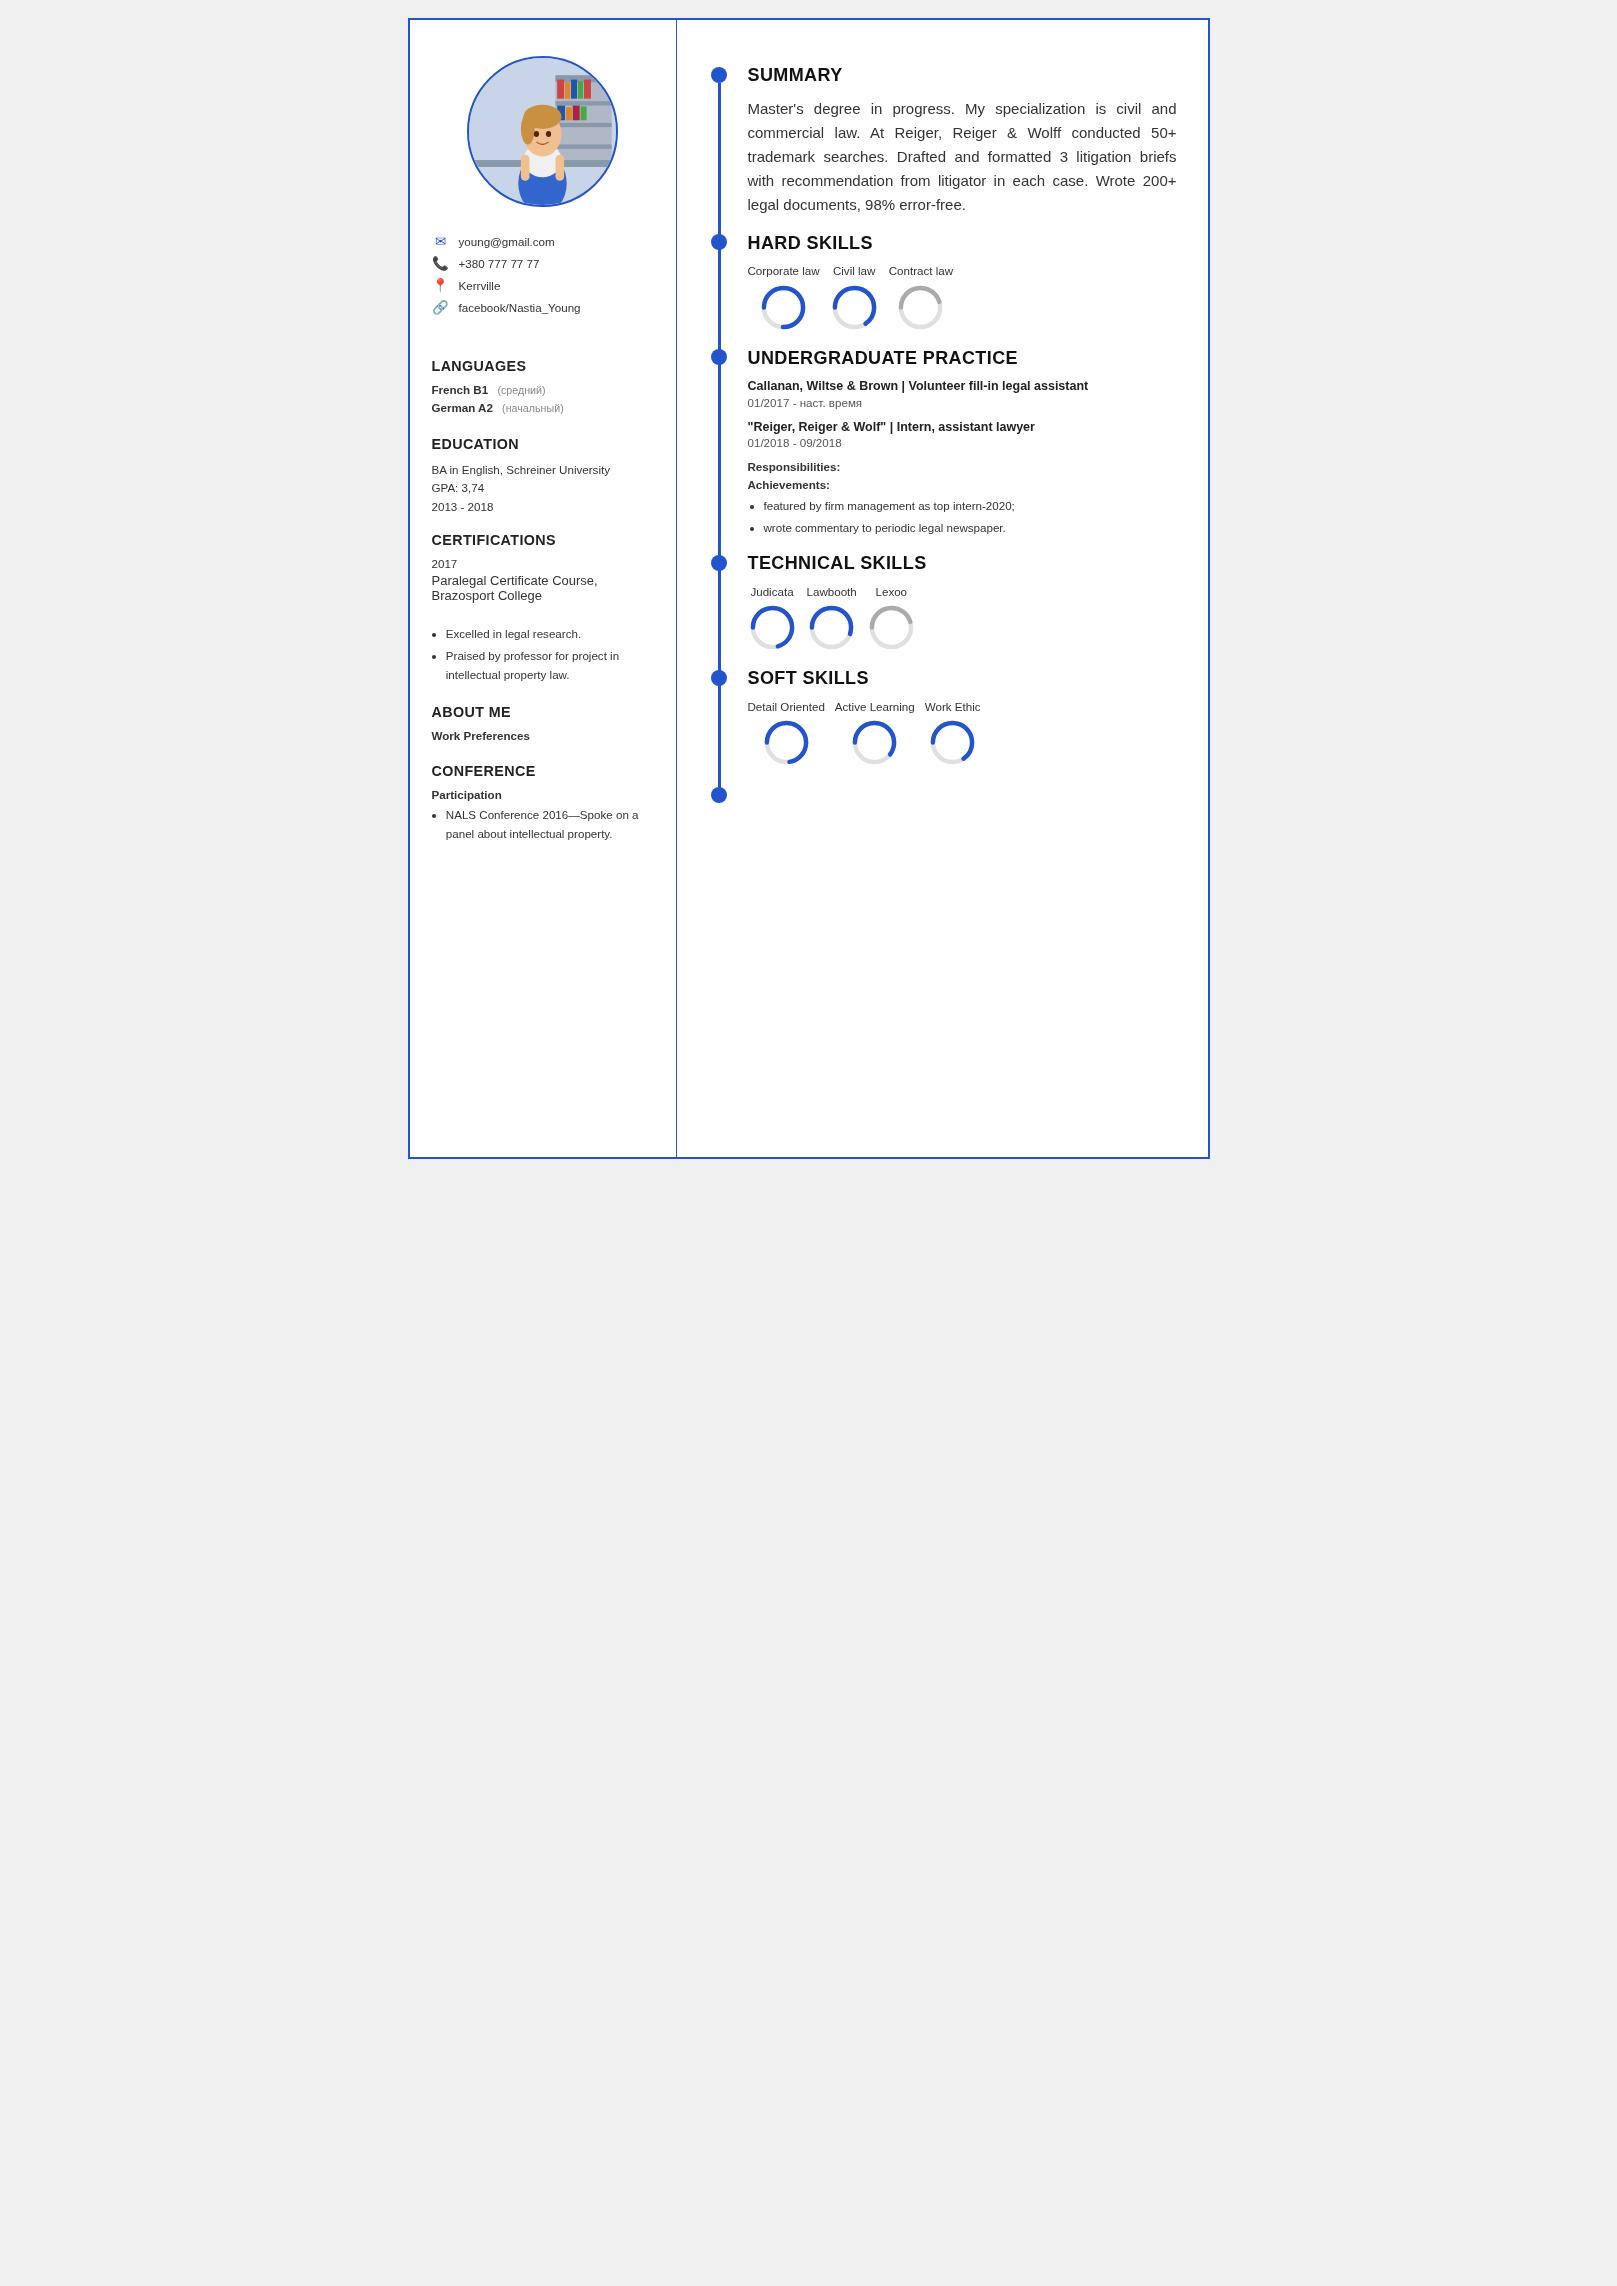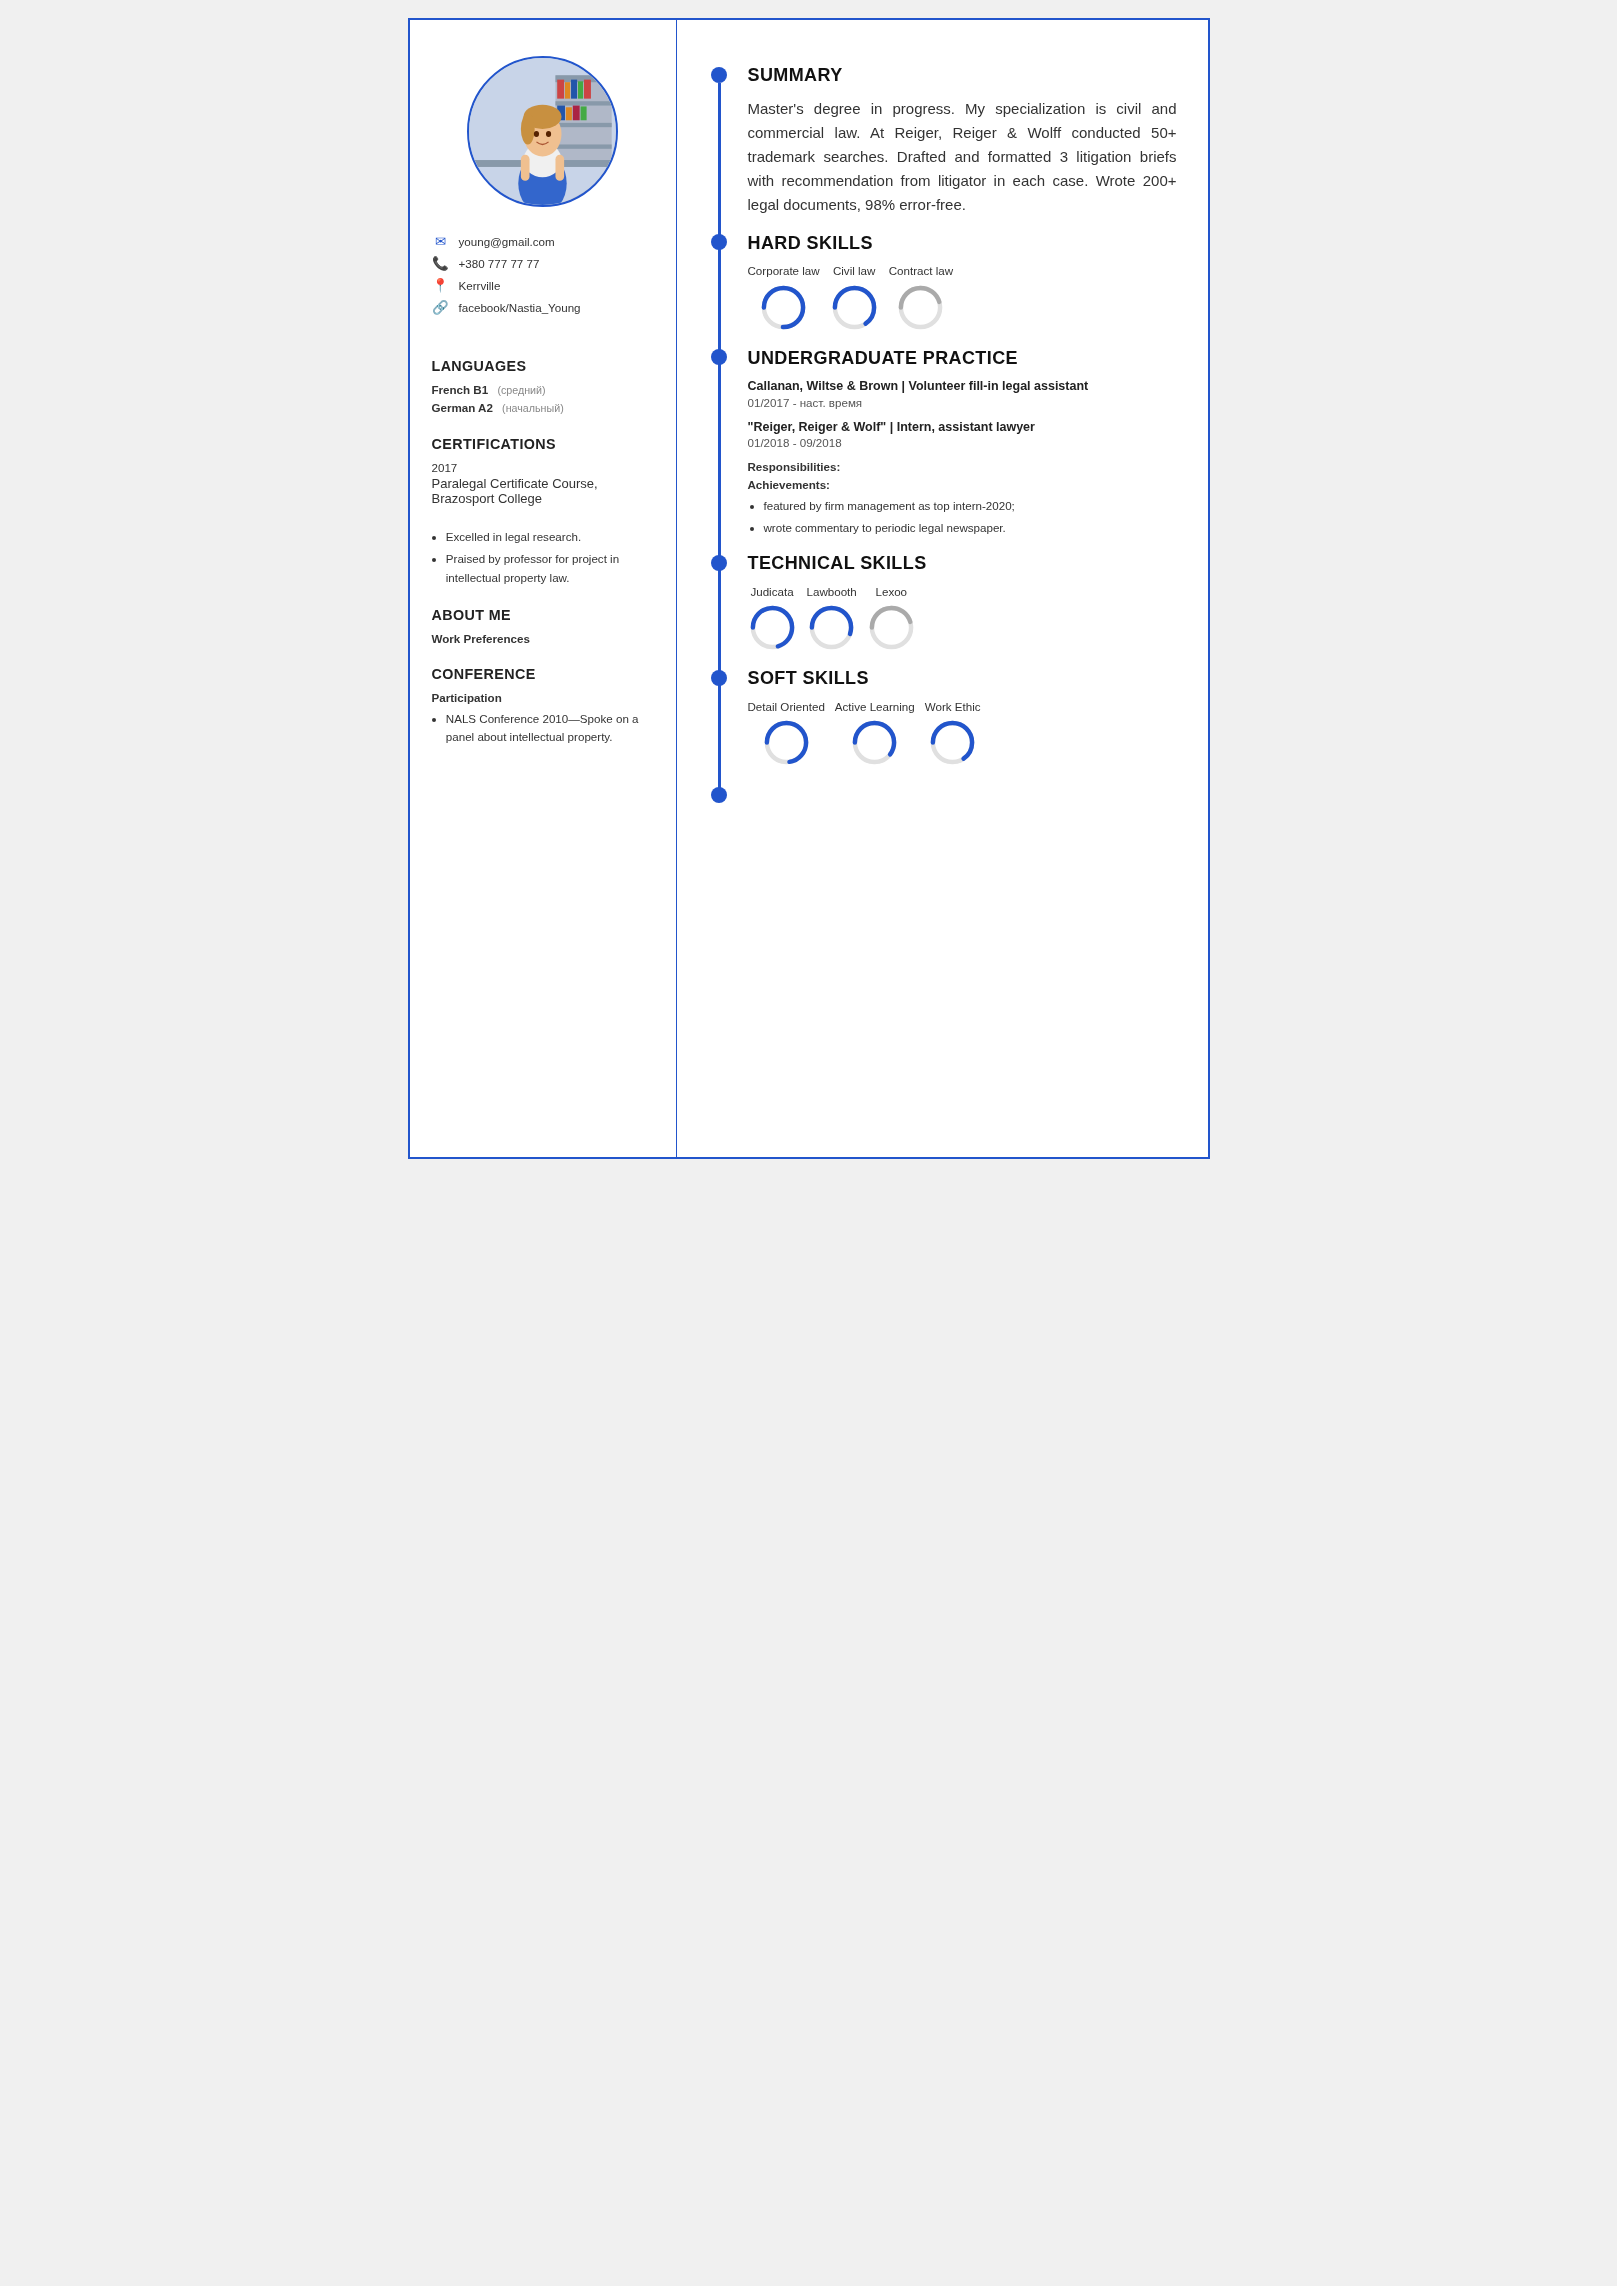--- a/index.html
+++ b/index.html
@@ -310,41 +310,49 @@
       <div class="lang-item">
         <strong>French B1</strong>
         <span class="lang-level">&nbsp; (средний)</span>
       </div>
       <div class="lang-item">
         <strong>German A2</strong>
         <span class="lang-level">&nbsp; (начальный)</span>
       </div>
     </div>
 
+    <div>
+      <div class="section-title">EDUCATION</div>
+      <div class="edu-item">
+        <span>BA in English, Schreiner University</span><br>
+        <span>GPA: 3,74</span><br>
+        <span>2013 - 2018</span>
+      </div>
+    </div>
 
     <div>
       <div class="section-title">CERTIFICATIONS</div>
       <div class="cert-year">2017</div>
       <div class="cert-name">Paralegal Certificate Course, Brazosport College</div>
       <ul class="bullet-list">
         <li><span>Excelled in legal research.</span></li>
         <li><span>Praised by professor for project in intellectual property law.</span></li>
       </ul>
     </div>
 
     <div>
       <div class="section-title">ABOUT ME</div>
       <div class="about-pref-title">Work Preferences</div>
     </div>
 
     <div>
       <div class="section-title">CONFERENCE</div>
       <div class="conf-participation">Participation</div>
       <ul class="bullet-list">
-        <li><span>NALS Conference 2010—Spoke on a panel about intellectual property.</span></li>
+        <li><span>NALS Conference 2016—Spoke on a panel about intellectual property.</span></li>
       </ul>
     </div>
   </div>
 
   <div class="main-content">
 
 
     <div style="position:relative;">
 
       <div style="position:absolute; left:10.7px; top:18px; bottom:0; width:2.7px; background:#2255cc; z-index:0;"></div>

